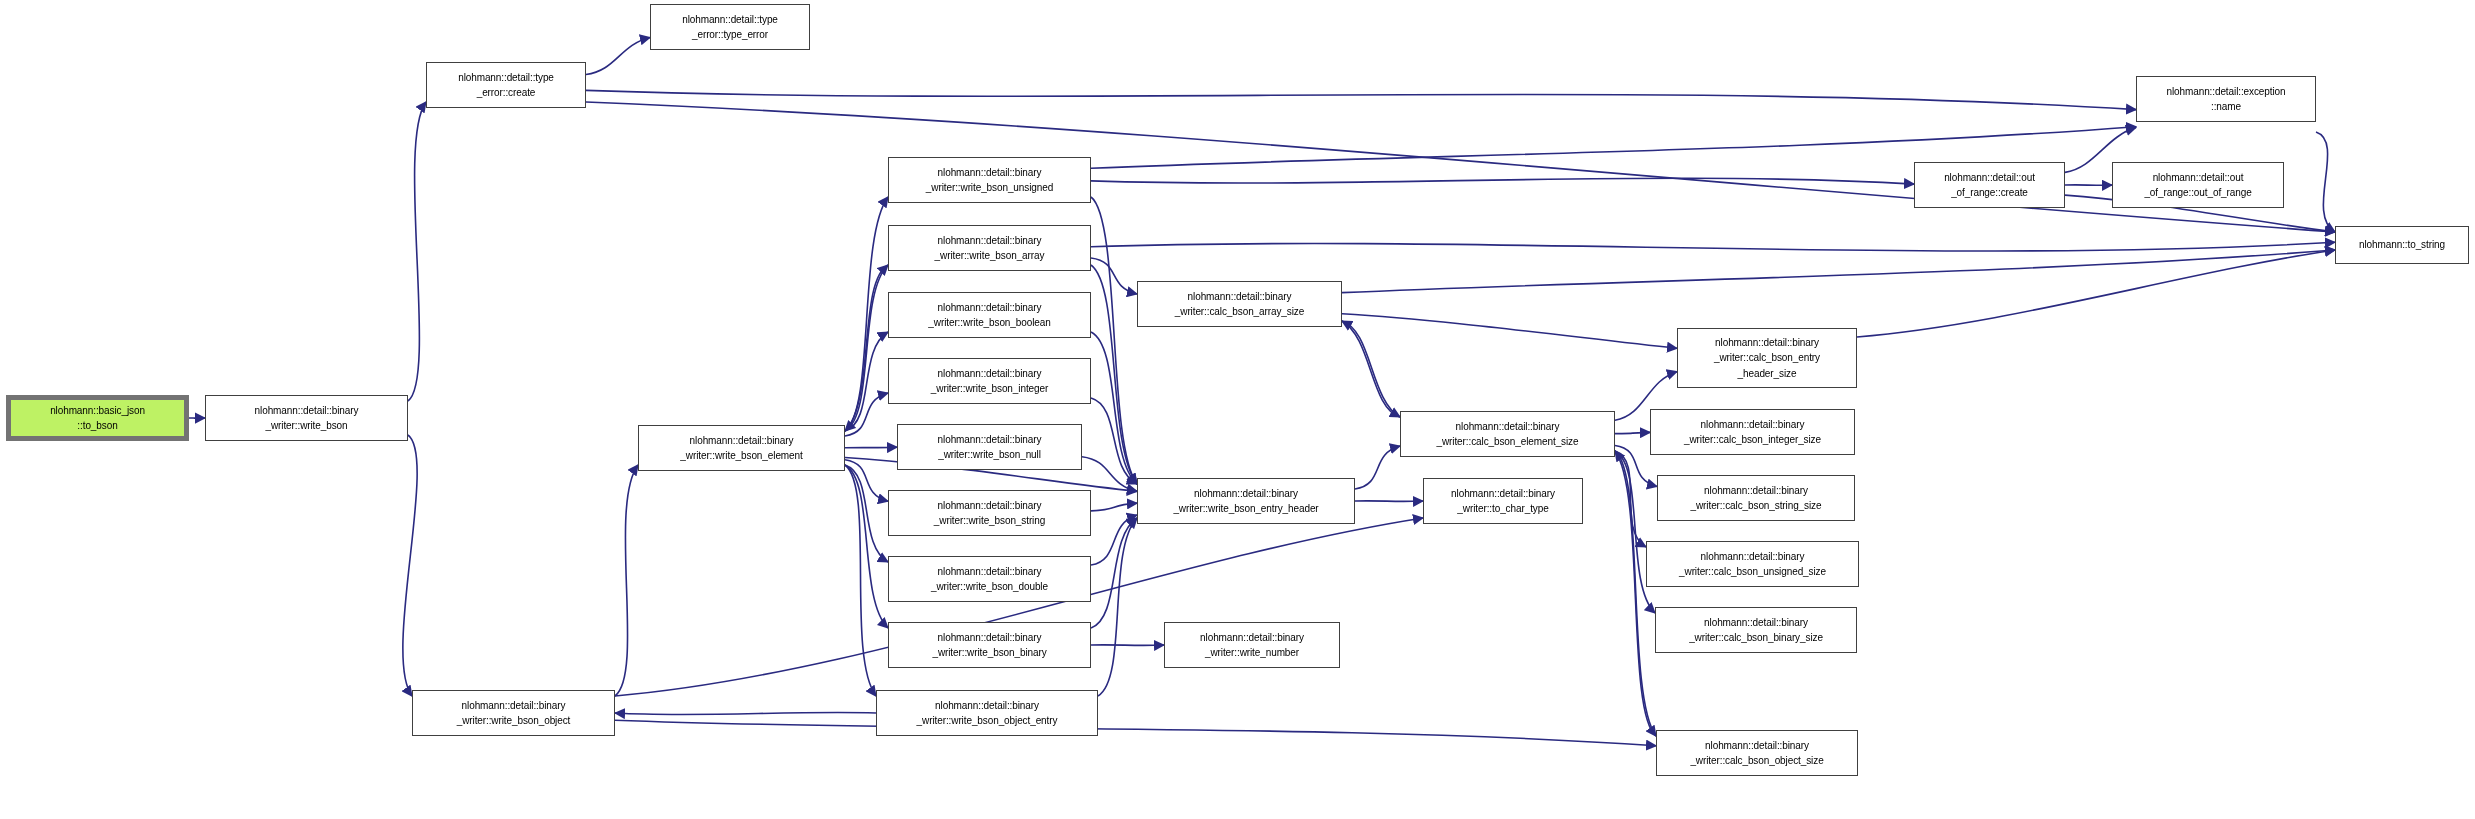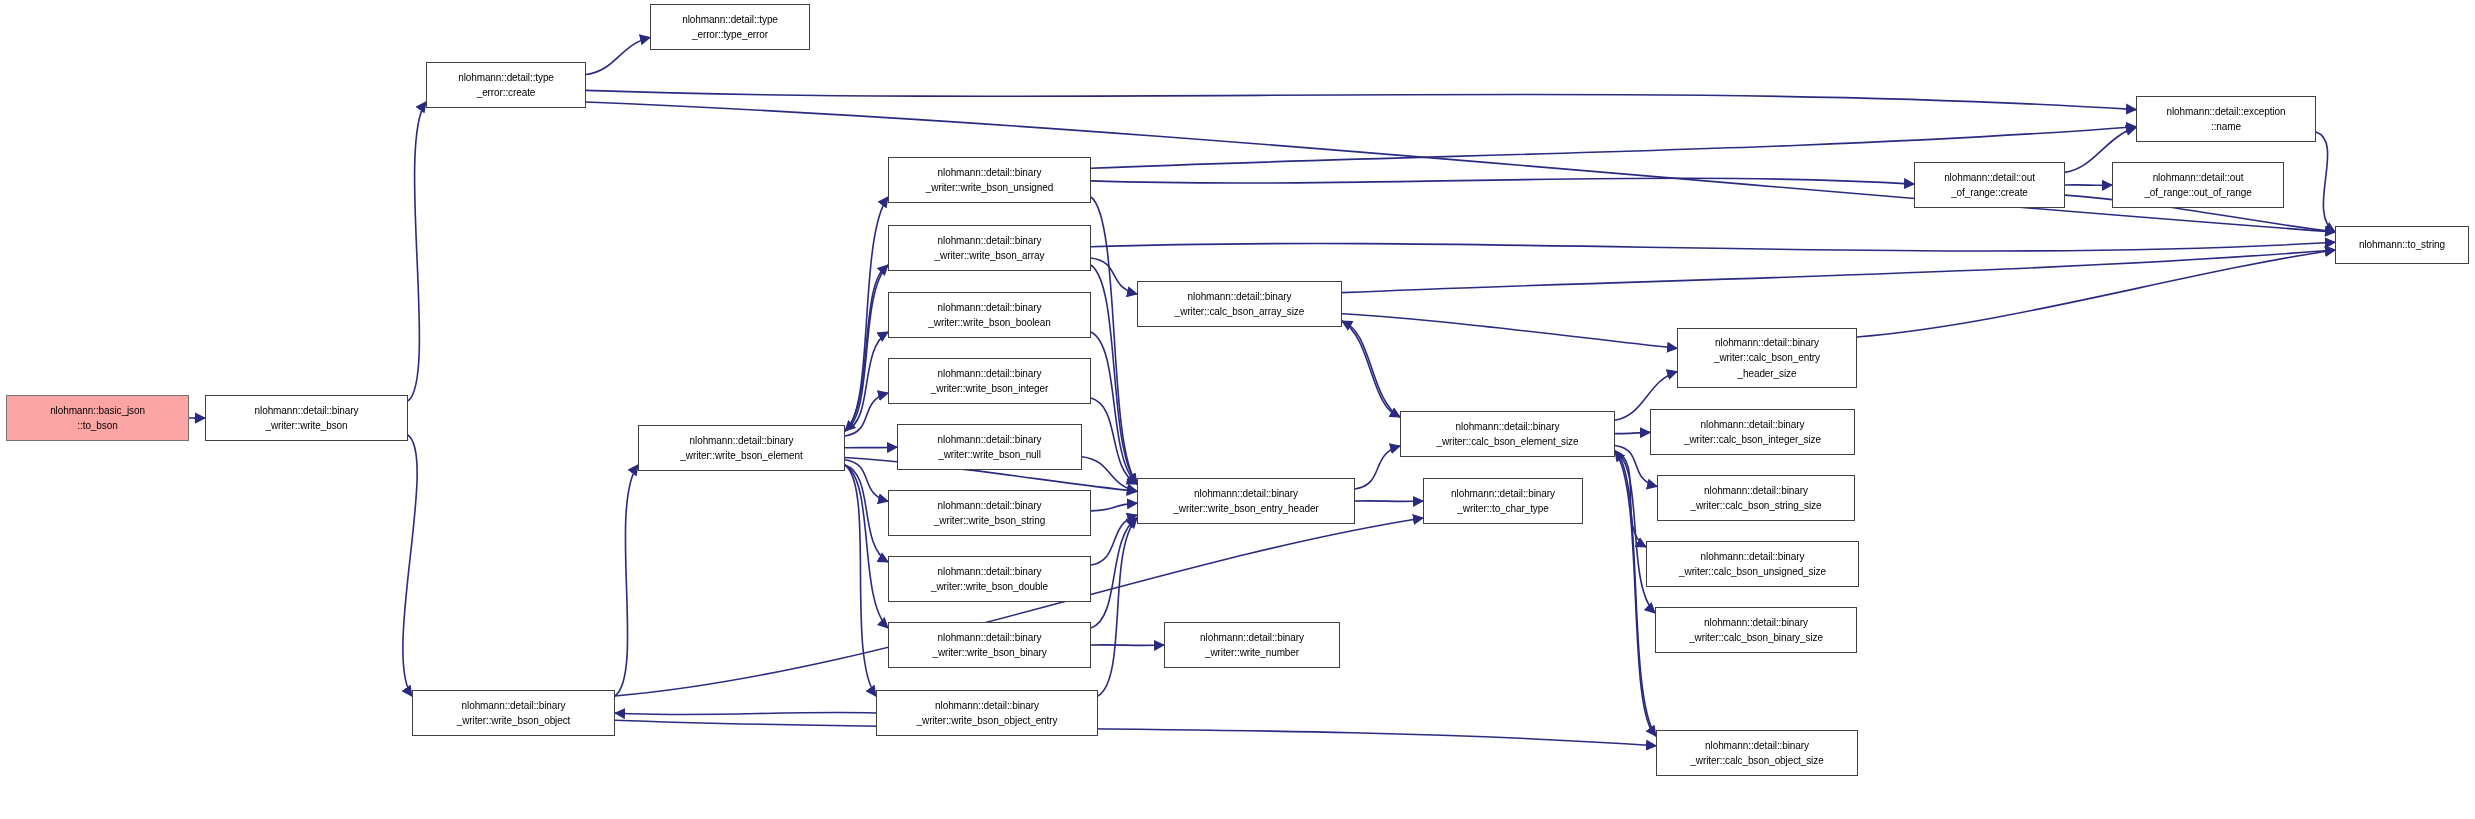--- a/index.html
+++ b/index.html
@@ -39,22 +39,22 @@
     font-size: 10px;
     line-height: 15.5px;
     text-align: center;
     display: flex;
     align-items: center;
     justify-content: center;
     white-space: pre-line;
     letter-spacing: -0.1px;
   }
   .node.root {
-    background: #fca5a5;
-    border: 1px solid #737373;
+    background: #bef264;
+    border: 5px solid #737373;
   }
 </style>
 </head>
 <body>
 
 <div id="graph-root">
   <svg id="edge-layer" viewBox="0 0 2475 819" xmlns="http://www.w3.org/2000/svg">
     <defs>
       <marker id="arrow" viewBox="0 0 10 10" refX="9" refY="5" markerWidth="7" markerHeight="7" orient="auto-start-reverse">
         <path d="M 0 0 L 10 5 L 0 10 z" fill="#2a2a80"></path>
@@ -165,19 +165,19 @@
       <div class="node" style="left: 1657px; top: 475px; width: 198px; height: 46px;">nlohmann::detail::binary
 _writer::calc_bson_string_size</div>
       <div class="node" style="left: 1646px; top: 541px; width: 213px; height: 46px;">nlohmann::detail::binary
 _writer::calc_bson_unsigned_size</div>
       <div class="node" style="left: 1655px; top: 607px; width: 202px; height: 46px;">nlohmann::detail::binary
 _writer::calc_bson_binary_size</div>
       <div class="node" style="left: 1656px; top: 730px; width: 202px; height: 46px;">nlohmann::detail::binary
 _writer::calc_bson_object_size</div>
       <div class="node" style="left: 1914px; top: 162px; width: 151px; height: 46px;">nlohmann::detail::out
 _of_range::create</div>
-      <div class="node" style="left: 2136px; top: 96px; width: 180px; height: 46px;">nlohmann::detail::exception
+      <div class="node" style="left: 2136px; top: 76px; width: 180px; height: 46px;">nlohmann::detail::exception
 ::name</div>
       <div class="node" style="left: 2112px; top: 162px; width: 172px; height: 46px;">nlohmann::detail::out
 _of_range::out_of_range</div>
       <div class="node" style="left: 2335px; top: 226px; width: 134px; height: 38px;">nlohmann::to_string</div>
     </div>
 </div>
 
 </body></html>

